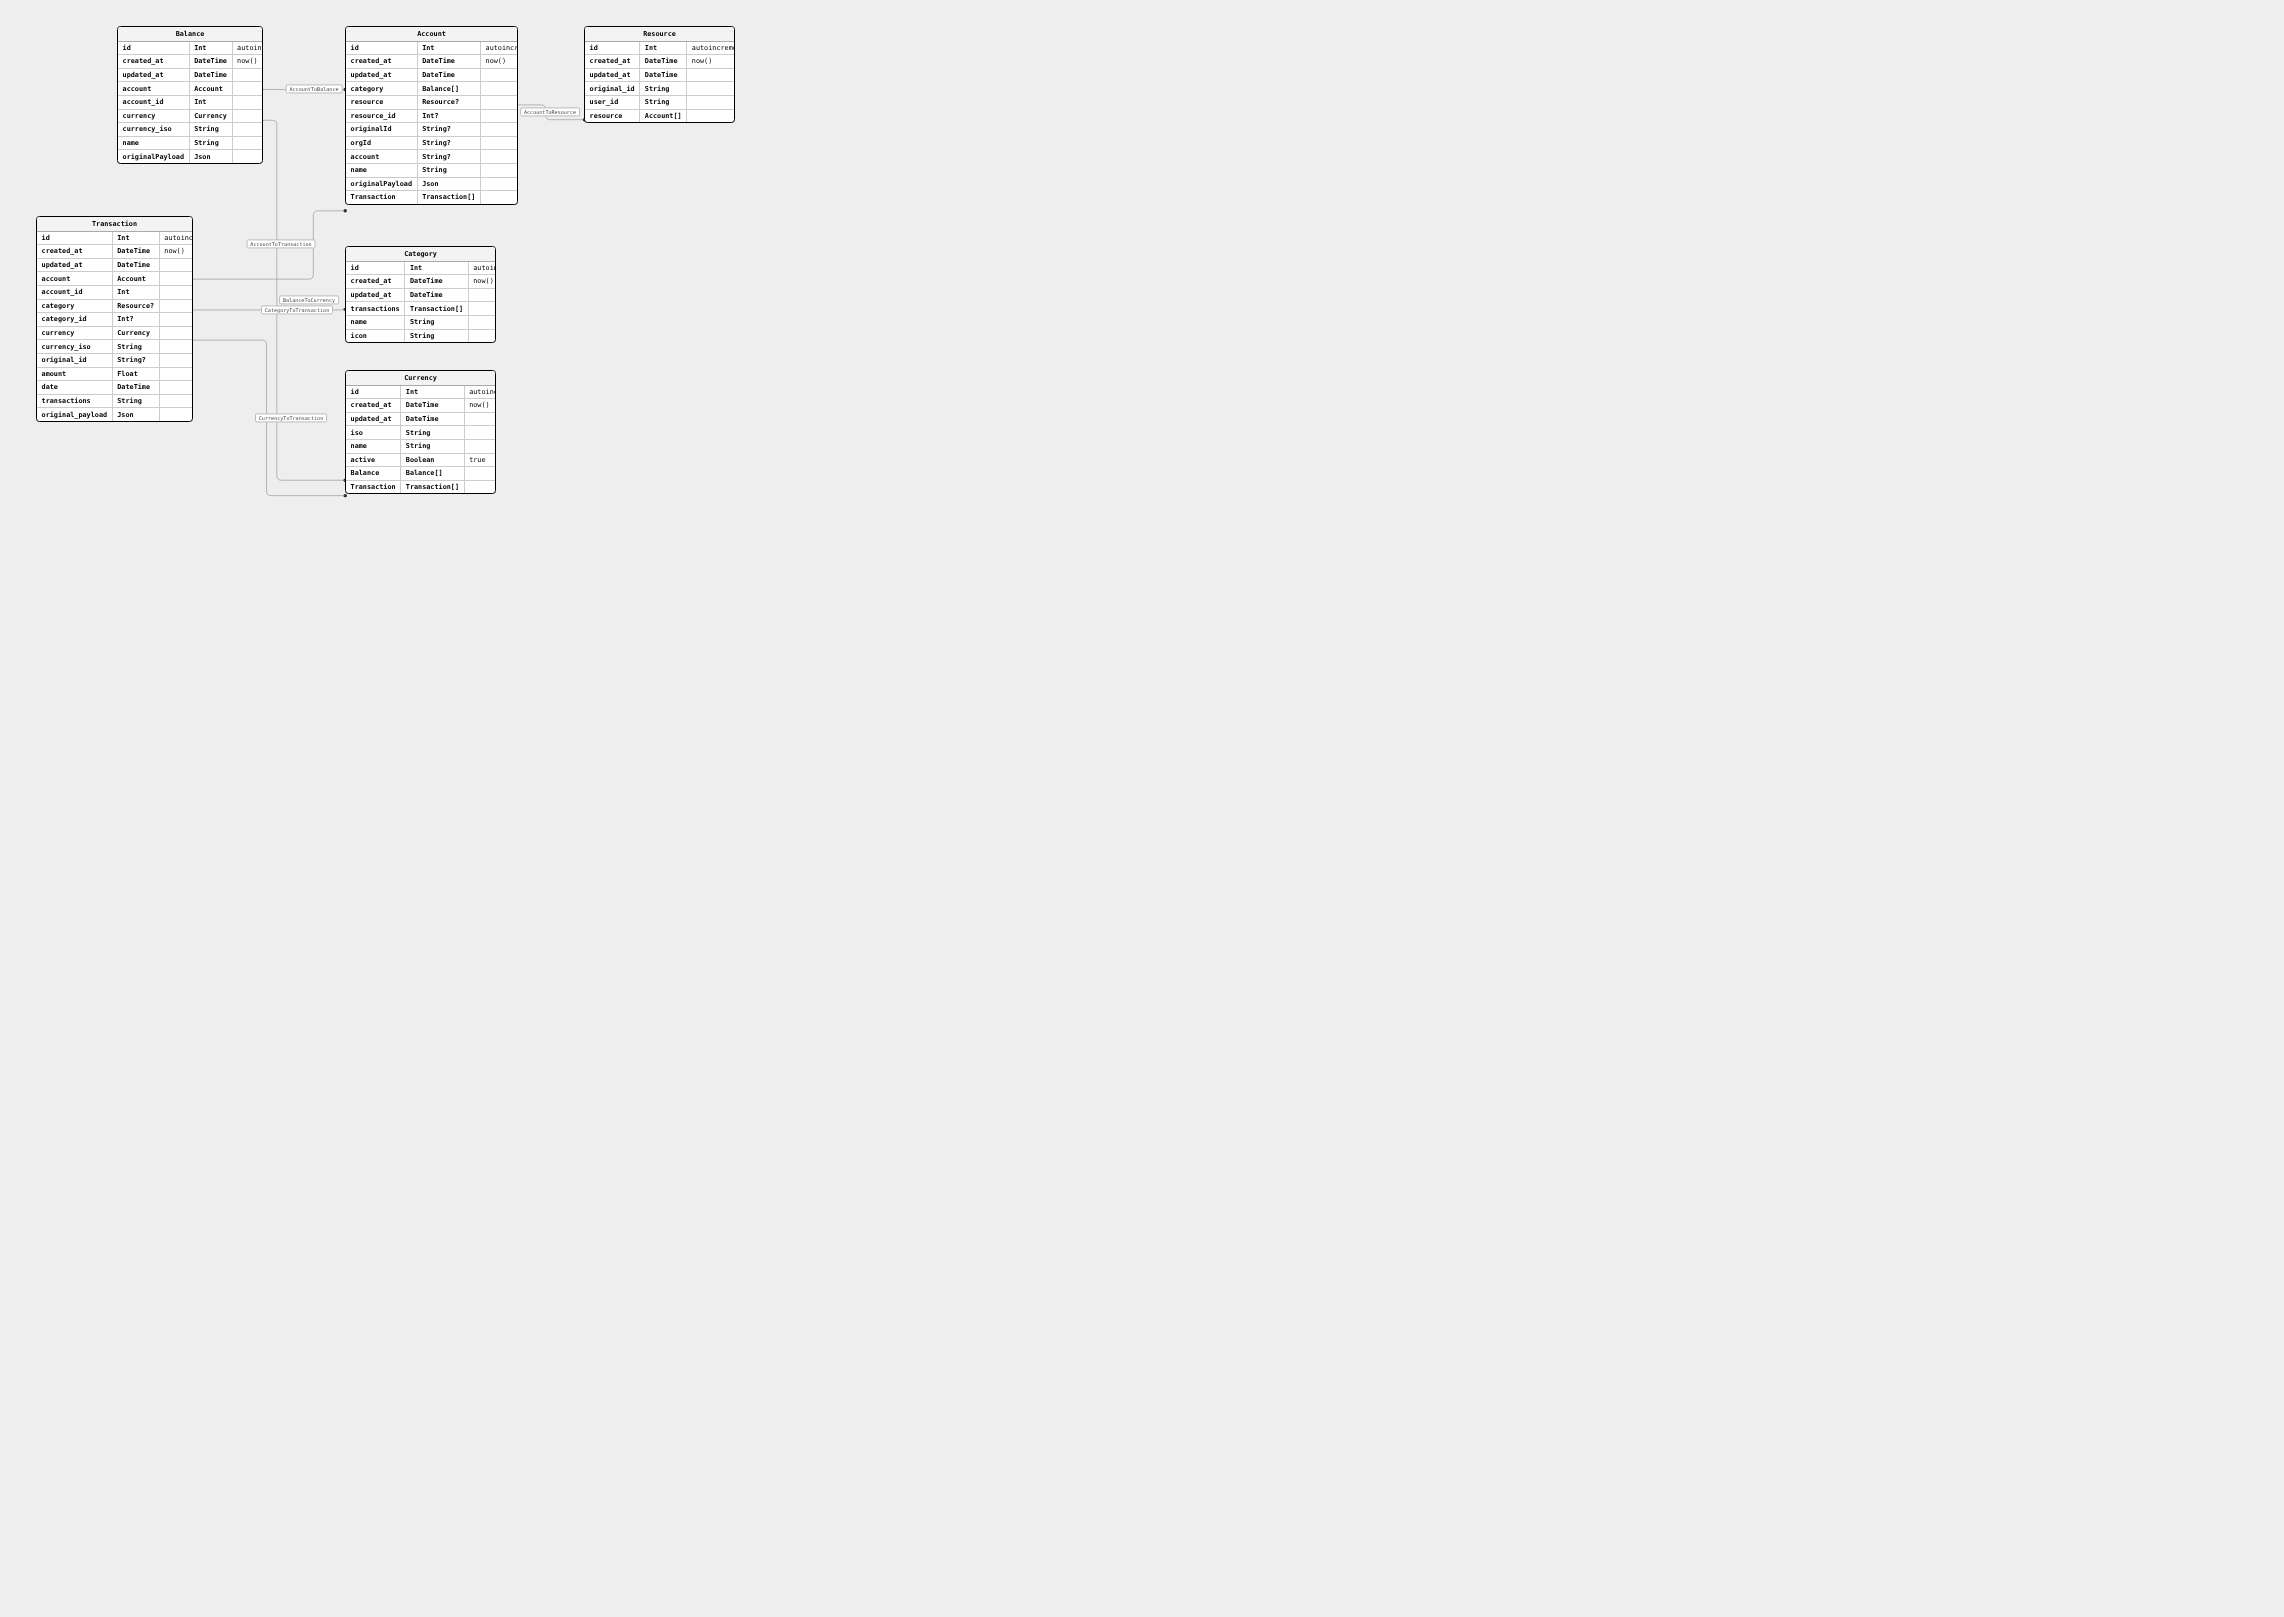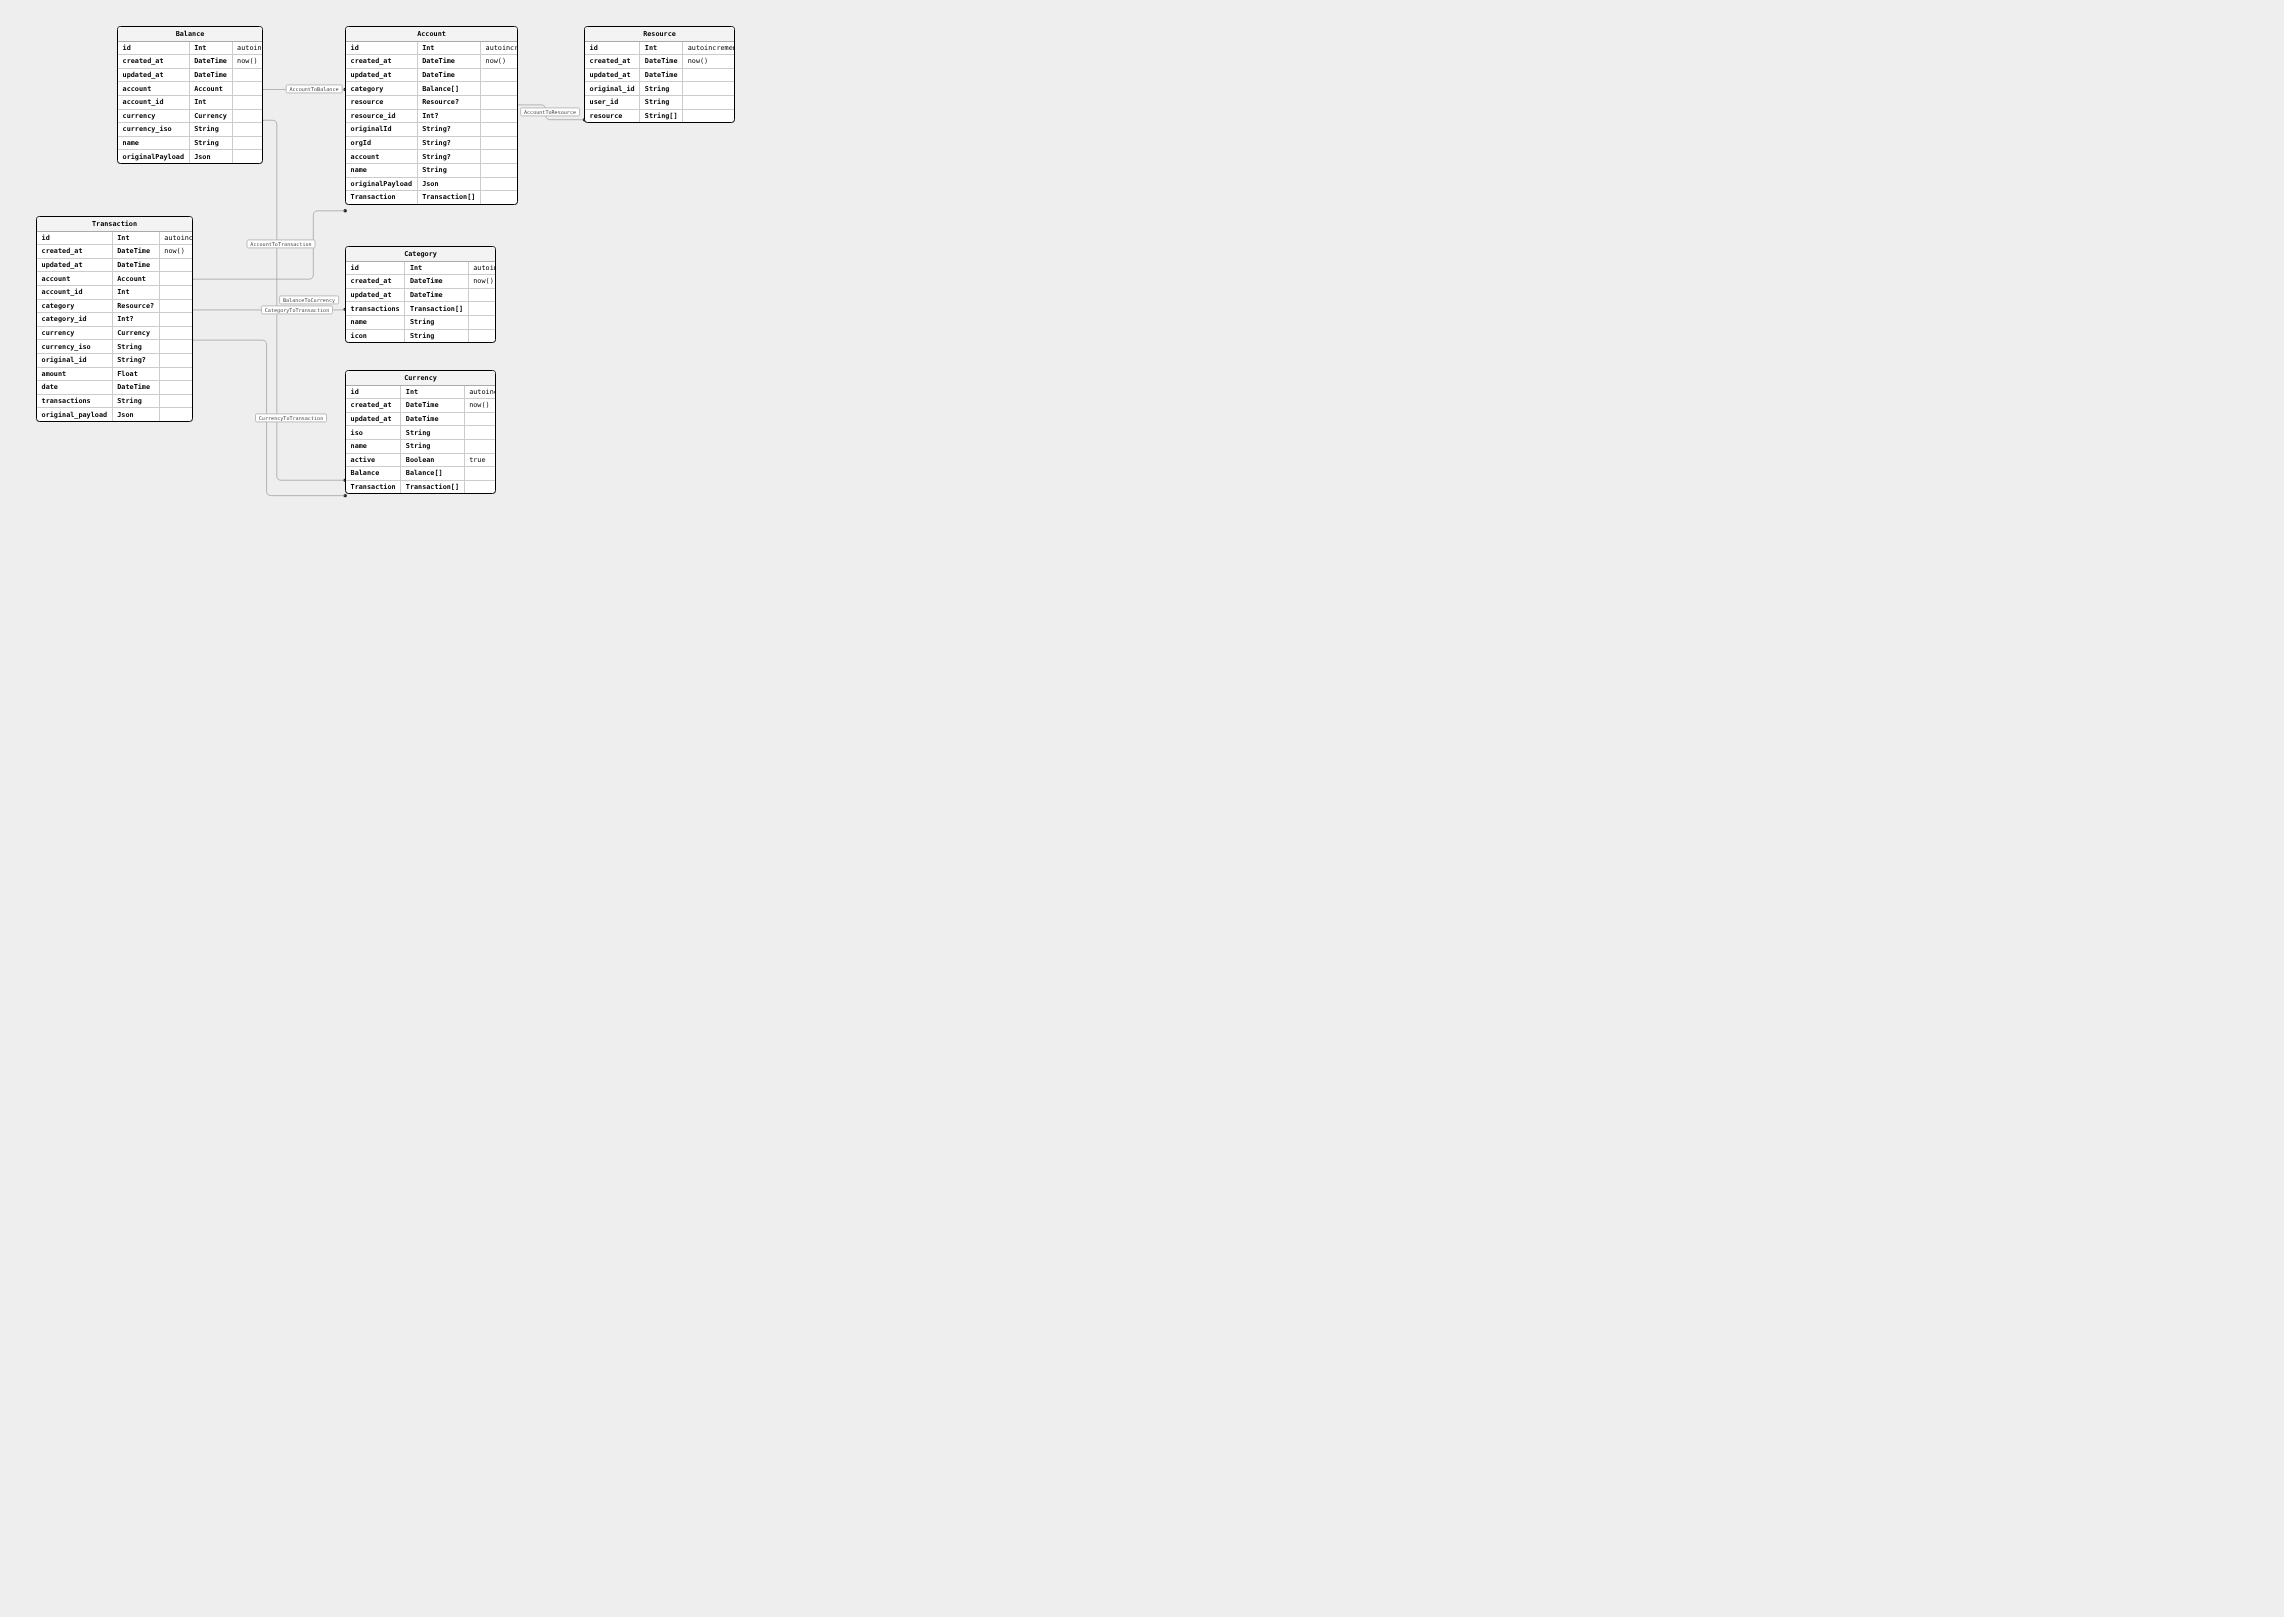--- a/index.html
+++ b/index.html
@@ -265,21 +265,21 @@
             <td class="col2">String</td>
             <td></td>
           </tr>
       <tr>
             <td class="col1">user_id</td>
             <td class="col2">String</td>
             <td></td>
           </tr>
       <tr>
             <td class="col1">resource</td>
-            <td class="col2">String[]</td>
+            <td class="col2">Account[]</td>
             <td></td>
           </tr>
     </tbody>
       </table>
   </div>
 
   <div class="entity" style="left:36px; top:216px; width:155px;">
     <div class="entity-header">Transaction</div>
     <table class="fields">
       <tbody>

